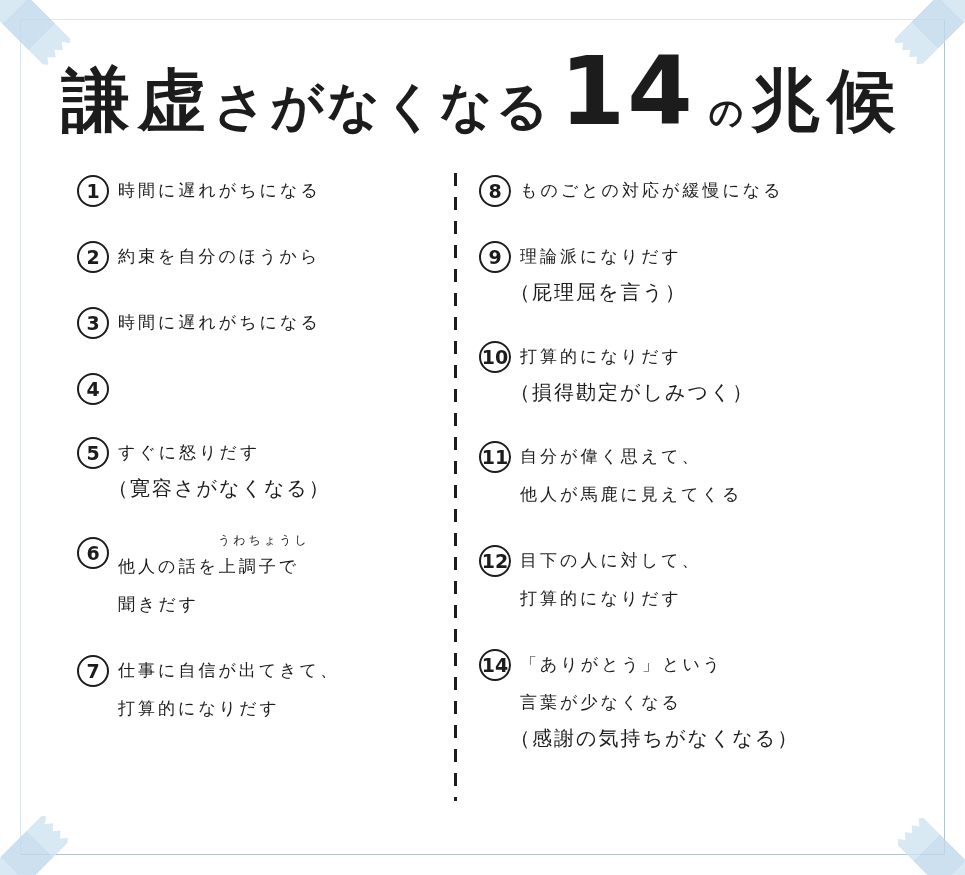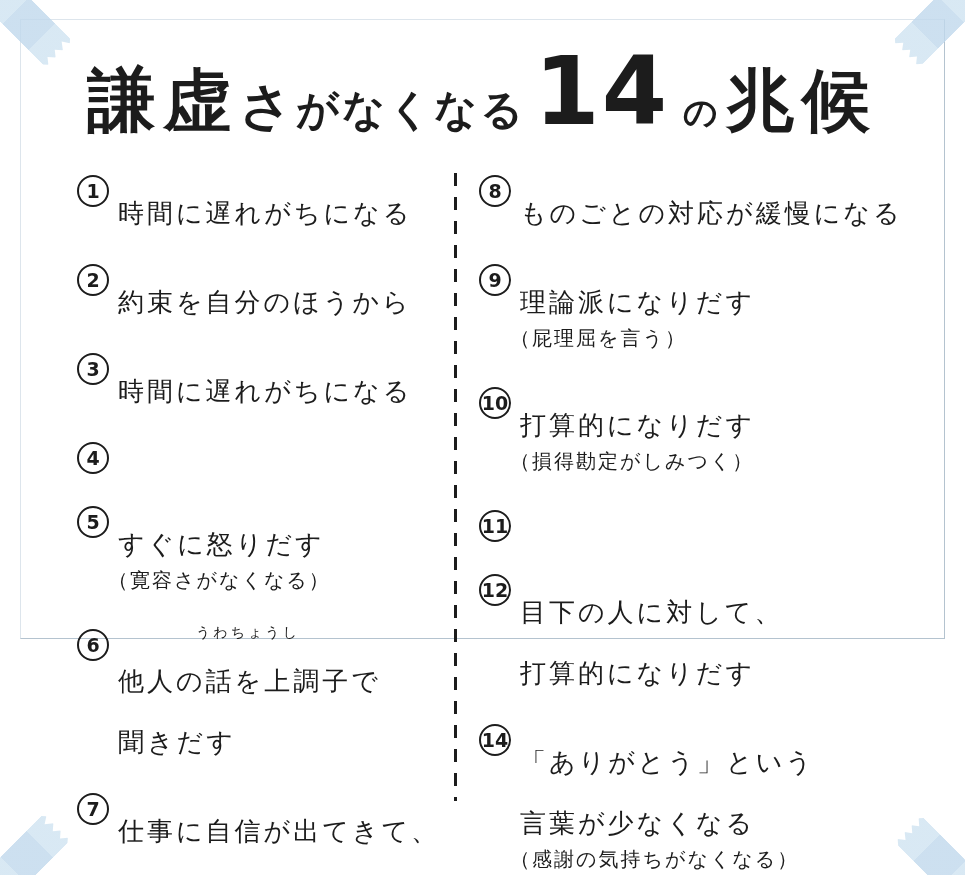--- a/index.html
+++ b/index.html
@@ -9,36 +9,36 @@
     --card-border:#e0e7ee;
     --card-border-dark:#b4c3cf;
   }
   *{margin:0;padding:0;box-sizing:border-box;}
   html,body{width:965px;height:875px;background:#ffffff;overflow:hidden;
     font-family:"DejaVu Sans",sans-serif;color:var(--ink);}
   body{position:relative;}
 
   
   .sheet{
-    position:absolute;left:20px;top:19px;width:925px;height:620px;
+    position:absolute;left:20px;top:19px;width:925px;height:836px;
     background:#ffffff;
     border:1px solid var(--card-border);
     border-right-color:var(--card-border-dark);
     border-bottom-color:var(--card-border-dark);
   }
 
   
   .title{
     display:flex;align-items:baseline;justify-content:center;
     margin:30px 10px 18px 10px;font-weight:bold;white-space:nowrap;
   }
   .tp{display:inline-block;}
   .tp-kanji-xl{font-size:68px;letter-spacing:8px;}
   .tp-kana-lg{font-size:52px;letter-spacing:4px;}
-  .tp-kana-md{font-size:42px;letter-spacing:3px;}
+  .tp-kana-md{font-size:52px;letter-spacing:3px;}
   .tp-number{font-size:94px;letter-spacing:2px;padding:0 8px;line-height:.9;}
   .tp-kana-sm{font-size:34px;letter-spacing:2px;padding:0 6px;}
 
   
   .columns{display:flex;align-items:stretch;padding:6px 0 0 56px;height:640px;}
   .col{display:flex;flex-direction:column;}
   .col-left{flex:0 0 377px;}
   .divider{
     flex:0 0 3px;width:3px;
     background:repeating-linear-gradient(to bottom,var(--ink) 0 13px,transparent 13px 24px);
@@ -49,30 +49,30 @@
   
   .item{display:flex;margin-bottom:28px;}
   .num{
     flex:0 0 auto;width:32px;height:32px;margin:4px 9px 0 0;
     border:2px solid var(--ink);border-radius:50%;
     display:flex;align-items:center;justify-content:center;
     font-size:19px;font-weight:bold;
   }
   .lines{min-width:0;}
   .line{
-    font-size:26px;line-height:38px;letter-spacing:3px;
-    font-weight:500;white-space:nowrap;margin-top:23px;
+    font-size:17px;line-height:38px;letter-spacing:3px;
+    font-weight:500;white-space:nowrap;
   }
   .note{
     font-size:20px;line-height:34px;letter-spacing:2px;
     margin-left:-10px;white-space:nowrap;
   }
   .furigana{
-    font-size:14px;line-height:15px;letter-spacing:3px;
-    margin-left:78px;margin-bottom:-1px;white-space:nowrap;
+    font-size:12px;line-height:15px;letter-spacing:3px;
+    margin-left:100px;margin-bottom:-1px;white-space:nowrap;
   }
 
   
   .tape{
     position:absolute;width:88px;height:38px;
     background:linear-gradient(to right,var(--tape) 0 30%,var(--tape-dark) 30% 72%,var(--tape) 72%);
     opacity:.8;
     clip-path:polygon(
       4% 0, 96% 0,
       100% 10%, 92% 22%, 100% 36%, 93% 50%, 100% 63%, 93% 77%, 100% 90%,
@@ -160,20 +160,24 @@
         </div>
         <div class="item">
           <div class="num">10</div>
           <div class="lines">
             <div class="line">打算的になりだす</div>
             <div class="note">（損得勘定がしみつく）</div>
           </div>
         </div>
         <div class="item">
           <div class="num">11</div>
+          <div class="lines">
+            <div class="line">自分が偉く思えて、</div>
+            <div class="line">他人が馬鹿に見えてくる</div>
+          </div>
         </div>
         <div class="item">
           <div class="num">12</div>
           <div class="lines">
             <div class="line">目下の人に対して、</div>
             <div class="line">打算的になりだす</div>
           </div>
         </div>
         <div class="item">
           <div class="num">14</div>

